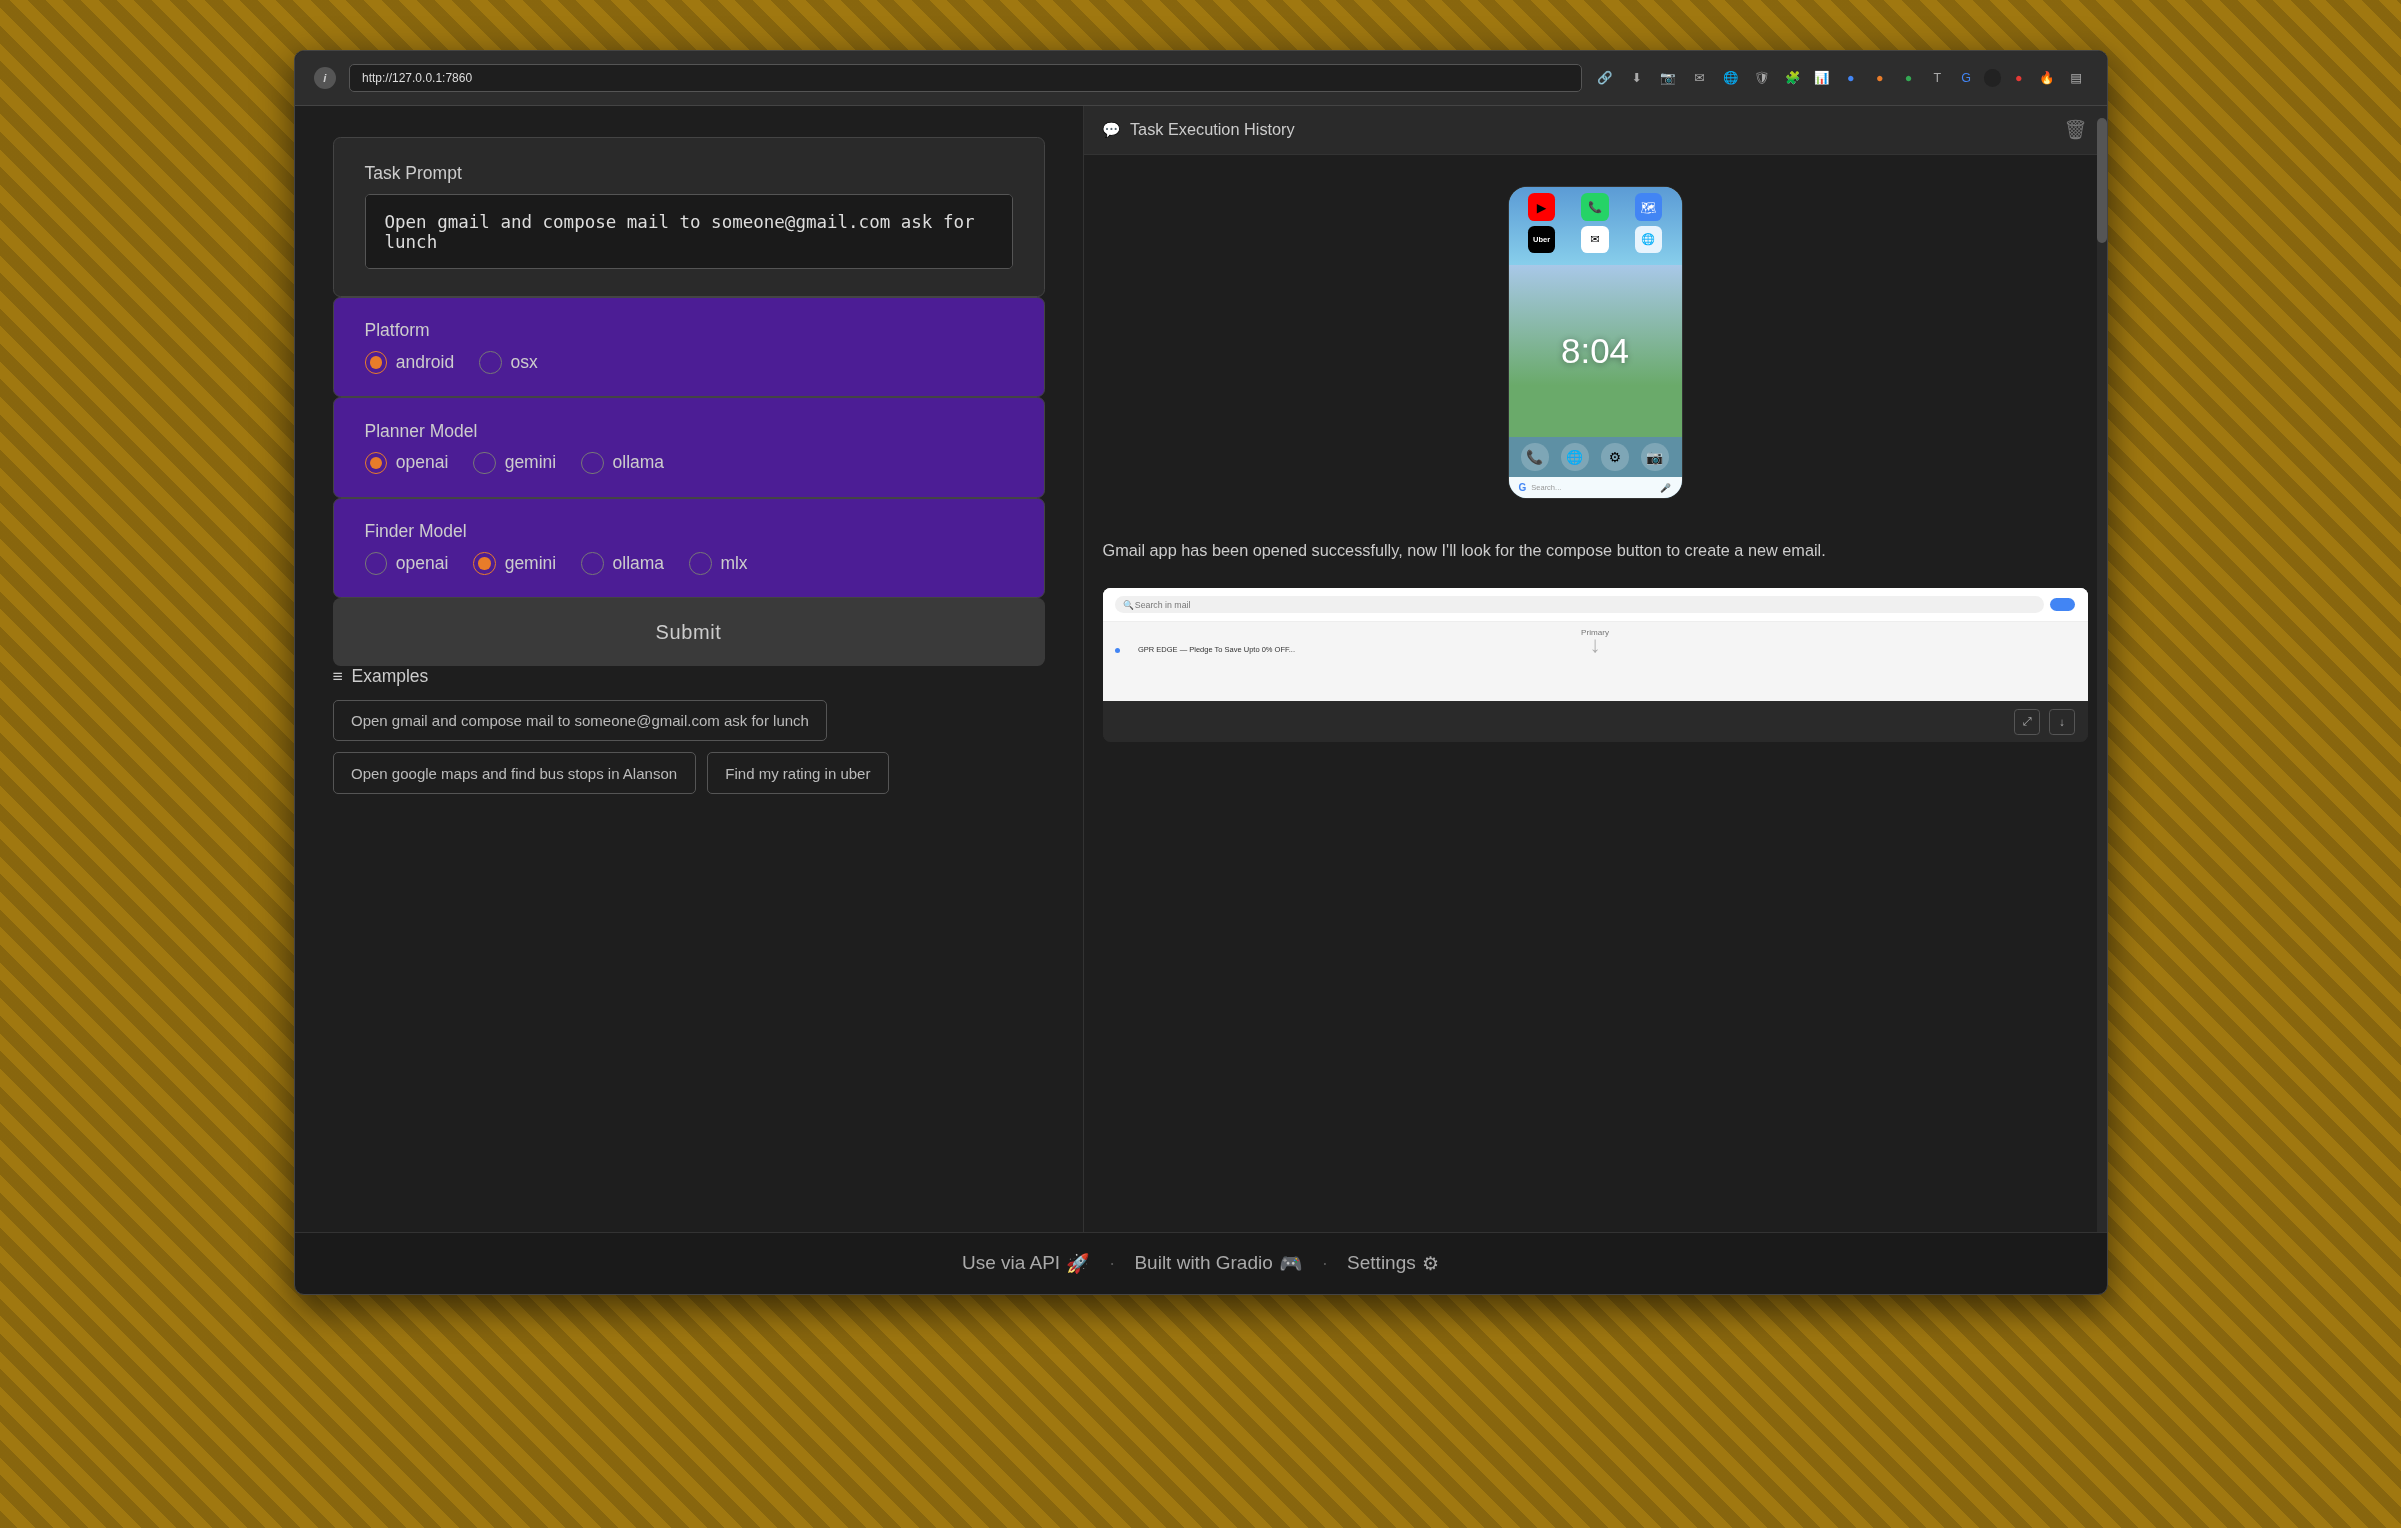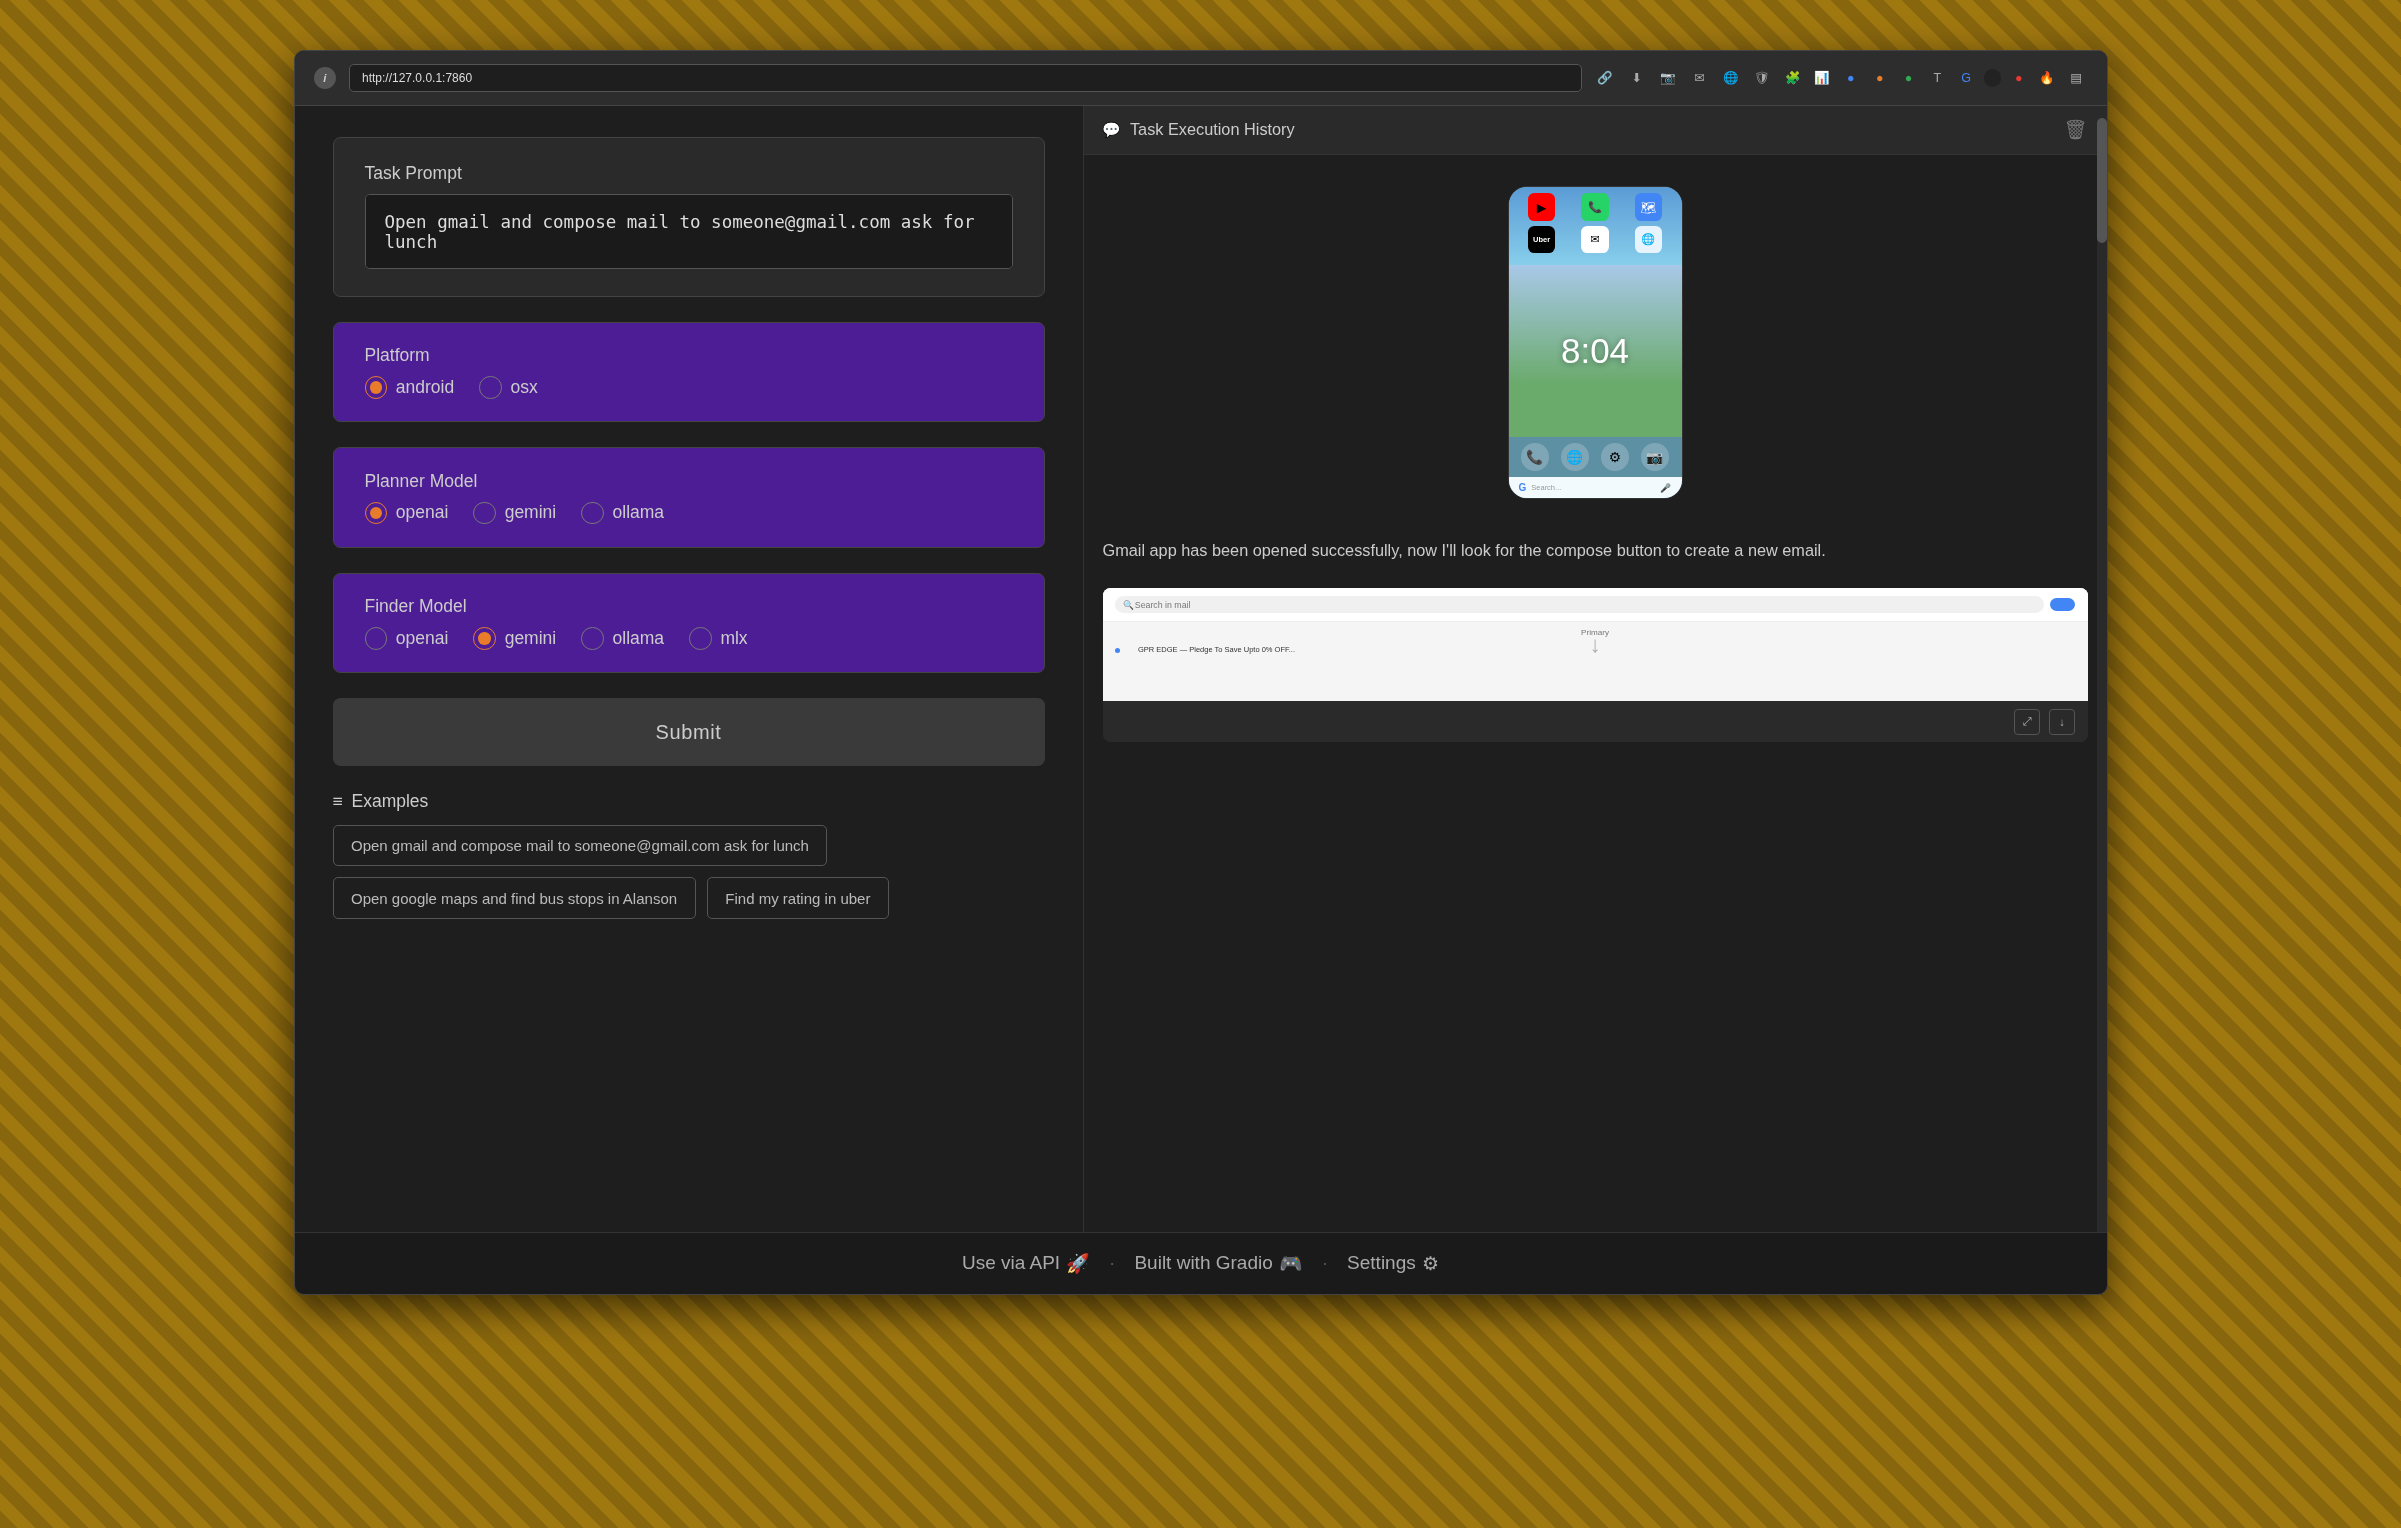--- a/index.html
+++ b/index.html
@@ -89,21 +89,20 @@
       display: flex;
       min-height: 1126px;
     }
 
     
     .left-panel {
       flex: 0 0 788px;
       padding: 31px 38px;
       display: flex;
       flex-direction: column;
-      gap: 25px;
     }
 
     .section-label {
       color: #ccc;
       font-size: 17.5px;
       margin-bottom: 10px;
       font-weight: 500;
     }
 
     .task-prompt-box {

